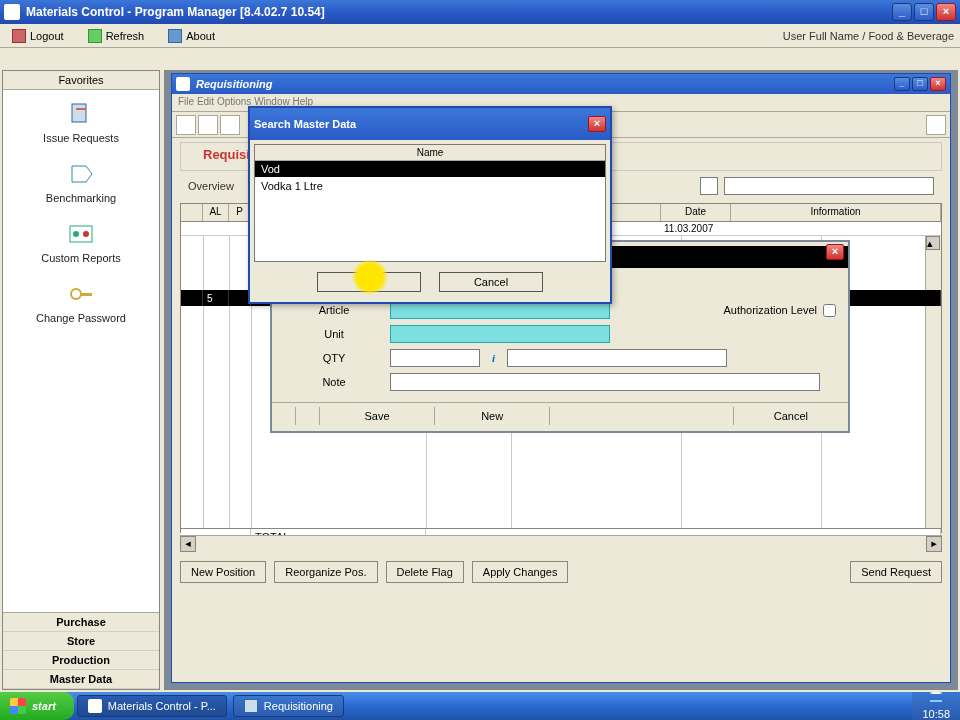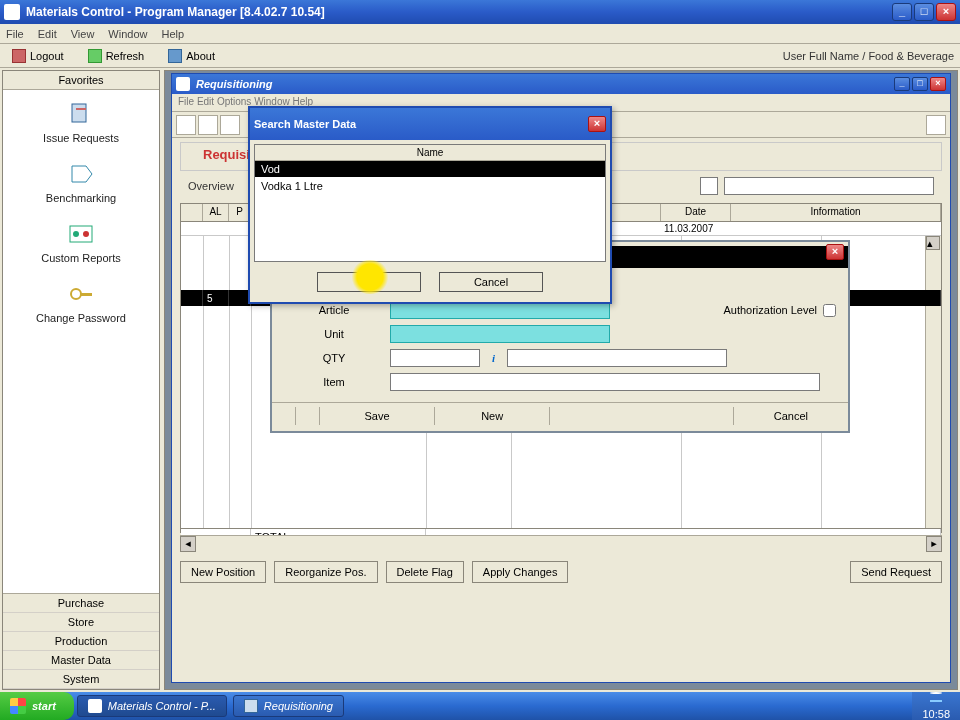--- a/index.html
+++ b/index.html
@@ -21,21 +21,21 @@
 .user-info { margin-left: auto; color: #333; font-size: 11px; }
 
 
 .main-area { position: absolute; top: 68px; left: 0; right: 0; bottom: 28px; display: flex; }
 .nav-tree { width: 158px; background: #fff; border: 1px solid #8a867a; margin: 2px; display: flex; flex-direction: column; }
 .nav-header { background: #ece9d8; border-bottom: 1px solid #aca899; text-align: center; padding: 3px; font-size: 11px; }
 .nav-items { flex: 1; padding: 6px 2px; }
 .nav-item { text-align: center; padding: 6px 2px 12px; cursor: pointer; }
 .nav-item .nav-icon { width: 30px; height: 24px; margin: 0 auto 6px; display: block; }
 .nav-item .nav-label { font-size: 11px; color: #222; }
-.nav-bottom { border-top: 1px solid #aca899; }
+.nav-bottom { border-top: 1px solid #aca899; font-weight: bold; }
 .nav-bottom div { padding: 3px 6px; border-bottom: 1px solid #d4d0c8; text-align: center; font-size: 11px; cursor: pointer; background: #ece9d8; }
 
 
 .mdi { flex: 1; background: #7b8a9a; position: relative; margin: 2px; border: 1px solid #8a867a; }
 .child-win { position: absolute; left: 6px; top: 2px; right: 6px; bottom: 6px; background: #ece9d8; border: 1px solid #1f4bb0; }
 .child-title { height: 20px; background: linear-gradient(to bottom, #3b77d8, #2a5bc8); color: #fff; display: flex; align-items: center; padding: 0 4px; }
 .child-title .t { flex: 1; font-weight: bold; font-style: italic; }
 .child-title .cbtn { width: 16px; height: 14px; background: linear-gradient(#5a8de0,#2a5bc8); border: 1px solid #1a3a7a; border-radius: 2px; margin-left: 2px; text-align: center; color: #fff; line-height: 11px; font-weight: bold; cursor: pointer; font-size: 9px;}
 .child-title .cbtn.close { background: linear-gradient(#e88,#c33); border-color:#a11; }
 .child-menu { height: 18px; background: #ece9d8; border-bottom: 1px solid #aca899; padding: 2px 6px; color: #777; font-size: 10px; }
@@ -96,48 +96,41 @@
 .m-list { border: 1px solid #7a7a7a; background: #fff; height: 118px; }
 .m-list-head { background: #ece9d8; border-bottom: 1px solid #aca899; text-align: center; padding: 2px; font-size: 10px; }
 .m-list-filter { background: #000; color: #fff; padding: 2px 6px; font-size: 11px; }
 .m-list-item { padding: 3px 6px; font-size: 11px; cursor: pointer; }
 .m-buttons { display: flex; justify-content: center; gap: 18px; padding: 10px 0 6px; position: relative;}
 .m-buttons button { width: 104px; height: 20px; background: #ece9d8; border: 1px solid #555; cursor: pointer; }
 
 
 .taskbar { position: absolute; left: 0; right: 0; bottom: 0; height: 28px; background: linear-gradient(to bottom, #4a8de8, #2a6ad0 50%, #1f52a8); display: flex; align-items: center; }
 .start-btn { height: 100%; padding: 0 18px 0 10px; background: linear-gradient(to bottom, #5c4, #2a2); color: #fff; font-weight: bold; font-style: italic; font-size: 14px; display: flex; align-items: center; border-radius: 0 10px 10px 0; cursor:pointer;}
-.task-item { height: 22px; margin: 0 3px; padding: 0 10px; background: linear-gradient(#3a76d0,#2a5bb0); border: 1px solid #1a3a7a; border-radius: 3px; color: #fff; display: flex; align-items: center; gap: 6px; cursor:pointer;font-style:italic;}
+.task-item { height: 22px; margin: 0 3px; padding: 0 10px; background: linear-gradient(#3a76d0,#2a5bb0); border: 1px solid #1a3a7a; border-radius: 3px; color: #fff; display: flex; align-items: center; gap: 6px; cursor:pointer;}
 .task-item.active { background: linear-gradient(#2a5bb0,#1f4a90); }
 .tray { margin-left: auto; height: 100%; padding: 0 10px; background: linear-gradient(#3a76d0,#2a5bb0); color: #fff; display: flex; align-items: center; gap: 6px; flex-direction: column; }
 .vscroll { position:absolute; right:0; top:0; bottom:0; width:16px; background:#ece9d8; border-left:1px solid #aca899;}
 .vscroll .vb { width:14px; height:14px; background:#d4d0c8; border:1px solid #8a867a; position:absolute; left:0;}
 </style>
 </head>
 <body>
 
 <div class="xp-window">
 
   <div class="titlebar">
     <span class="title-icon"></span>
     <span class="title-text">Materials Control - Program Manager [8.4.02.7 10.54]</span>
     <div class="win-btns">
       <div class="win-btn">_</div>
       <div class="win-btn">□</div>
       <div class="win-btn close">×</div>
     </div>
   </div>
 
-  <div class="menubar">
-    <span>File</span>
-    <span>Edit</span>
-    <span>View</span>
-    <span>Window</span>
-    <span>Help</span>
-  </div>
 
   <div class="toolbar-top">
     <div class="tool-btn">
         <span class="ico" style="background:#c66;border:1px solid #933;"></span>
         <span>Logout</span>
       </div>
     <div class="tool-btn">
         <span class="ico" style="background:#6c6;border:1px solid #393;"></span>
         <span>Refresh</span>
       </div>
@@ -188,21 +181,20 @@
               </svg>
           </span>
           <div class="nav-label">Change Password</div>
         </div>
       </div>
       <div class="nav-bottom">
         <div>Purchase</div>
         <div>Store</div>
         <div>Production</div>
         <div>Master Data</div>
-        <div>System</div>
       </div>
     </div>
 
     <div class="mdi">
       <div class="child-win">
         <div class="child-title">
           <span style="width:14px;height:14px;background:#fff;border-radius:2px;margin-right:6px;"></span>
           <span class="t">Requisitioning</span>
           <div class="cbtn">_</div>
           <div class="cbtn">□</div>
@@ -318,21 +310,21 @@
       <label>Unit</label>
       <input class="cyan" style="">
     </div>
     <div class="ep-row">
       <label>QTY</label>
       <input class="plain" style="width: 90px;">
       <span class="info-i">i</span>
       <input class="plain" style="width: 220px;">
     </div>
     <div class="ep-row">
-      <label>Item</label>
+      <label>Note</label>
       <input class="plain" style="width: 430px;">
     </div>
     <div class="ep-bottom">
       <div class="seg small"></div>
       <div class="seg small"></div>
       <div class="seg">Save</div>
       <div class="seg">New</div>
       <div class="seg" style="flex:1.6"></div>
       <div class="seg">Cancel</div>
     </div>

